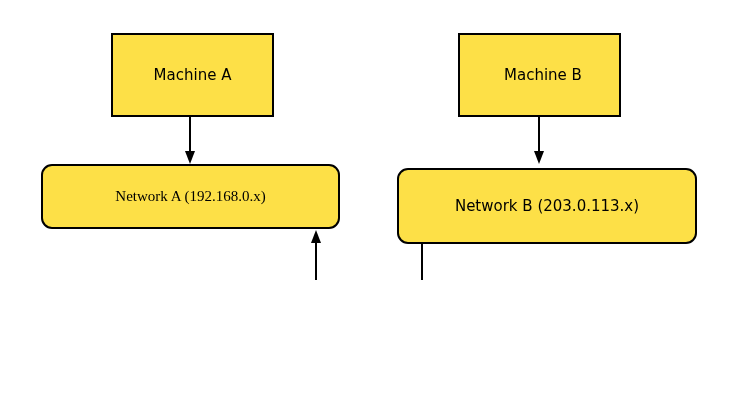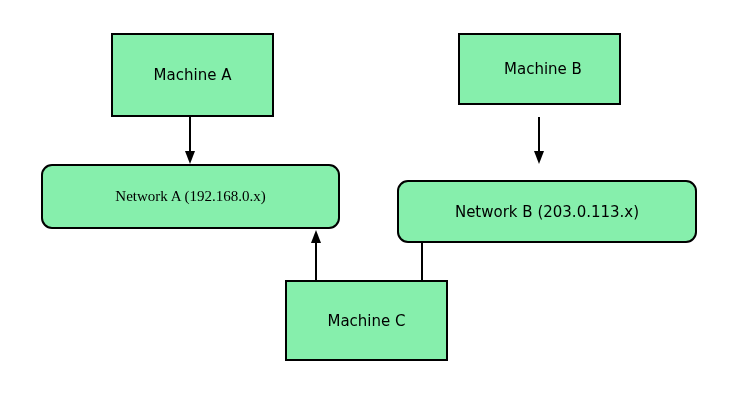--- a/index.html
+++ b/index.html
@@ -12,36 +12,36 @@
     position: relative;
     width: 738px;
     height: 406px;
     background: #ffffff;
     overflow: hidden;
   }
   .node {
     position: absolute;
     box-sizing: border-box;
     border: 2px solid #000000;
-    background: #86efac;
+    background: #fde047;
     display: flex;
     align-items: center;
     justify-content: center;
     font-size: 15px;
     color: #000000;
     text-align: center;
     z-index: 2;
   }
   .node.rounded {
     border-radius: 11px;
   }
   #node-machine-a { left: 111px; top: 33px;  width: 163px; height: 84px; }
-  #node-machine-b { left: 458px; top: 33px;  width: 163px; height: 72px; padding-left: 7px; }
+  #node-machine-b { left: 458px; top: 33px;  width: 163px; height: 84px; padding-left: 7px; }
   #node-network-a { left: 41px;  top: 164px; width: 299px; height: 65px; font-family: Liberation Serif, serif; }
-  #node-network-b { left: 397px; top: 180px; width: 300px; height: 63px; }
+  #node-network-b { left: 397px; top: 168px; width: 300px; height: 76px; }
   #node-machine-c { left: 285px; top: 280px; width: 163px; height: 81px; }
   .edges {
     position: absolute;
     left: 0;
     top: 0;
     width: 738px;
     height: 406px;
     z-index: 1;
   }
 </style>
@@ -59,23 +59,20 @@
   </div>
 
   <div class="node rounded" id="node-network-a">
     <span>Network A (192.168.0.x)</span>
   </div>
 
   <div class="node rounded" id="node-network-b">
     <span>Network B (203.0.113.x)</span>
   </div>
 
-  <div class="node" id="node-machine-c">
-    <span>Machine C</span>
-  </div>
 
   <svg class="edges" viewBox="0 0 738 406" xmlns="http://www.w3.org/2000/svg">
 
     <g>
       <line x1="190" y1="117" x2="190" y2="152" stroke="#000000" stroke-width="2"></line>
       <polygon points="185,151 195,151 190,164" fill="#000000"></polygon>
     </g>
 
     <g>
       <line x1="539" y1="117" x2="539" y2="152" stroke="#000000" stroke-width="2"></line>

